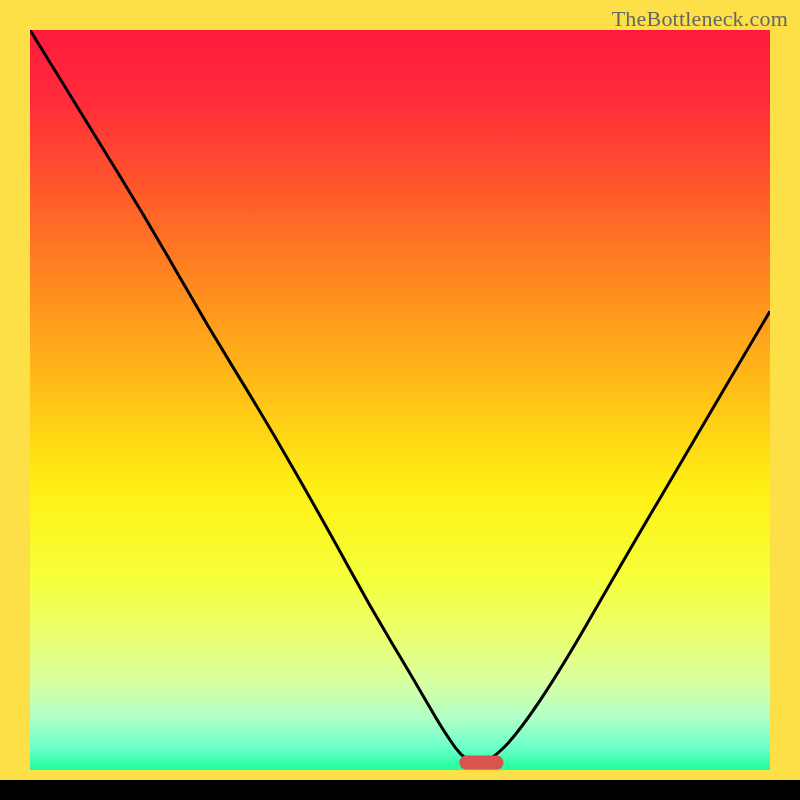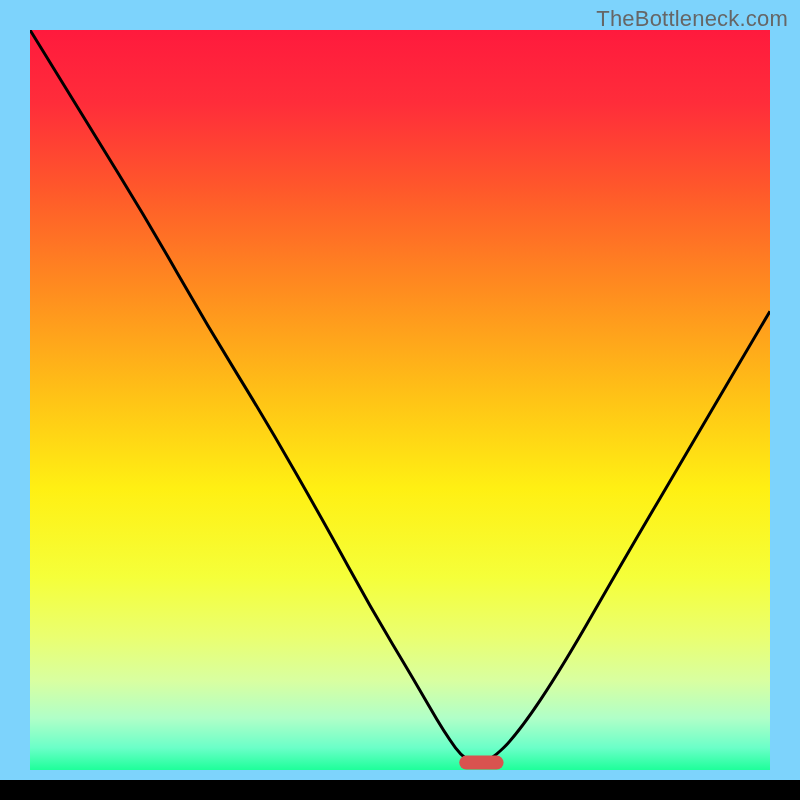--- a/index.html
+++ b/index.html
@@ -8,21 +8,22 @@
     width: 800px;
     height: 800px;
     overflow: hidden;
     background: #000;
     font-family: Arial, Helvetica, sans-serif;
   }
   .frame {
     width: 800px;
     height: 780px;
     position: relative;
-    background: #7dd3fc;
+    background: #fde047;
+    font-family: Liberation Serif, serif;
   }
   .watermark {
     position: absolute;
     top: 6px;
     right: 12px;
     color: #666;
     font-size: 22px;
     font-weight: 500;
     letter-spacing: 0.2px;
     z-index: 20;

